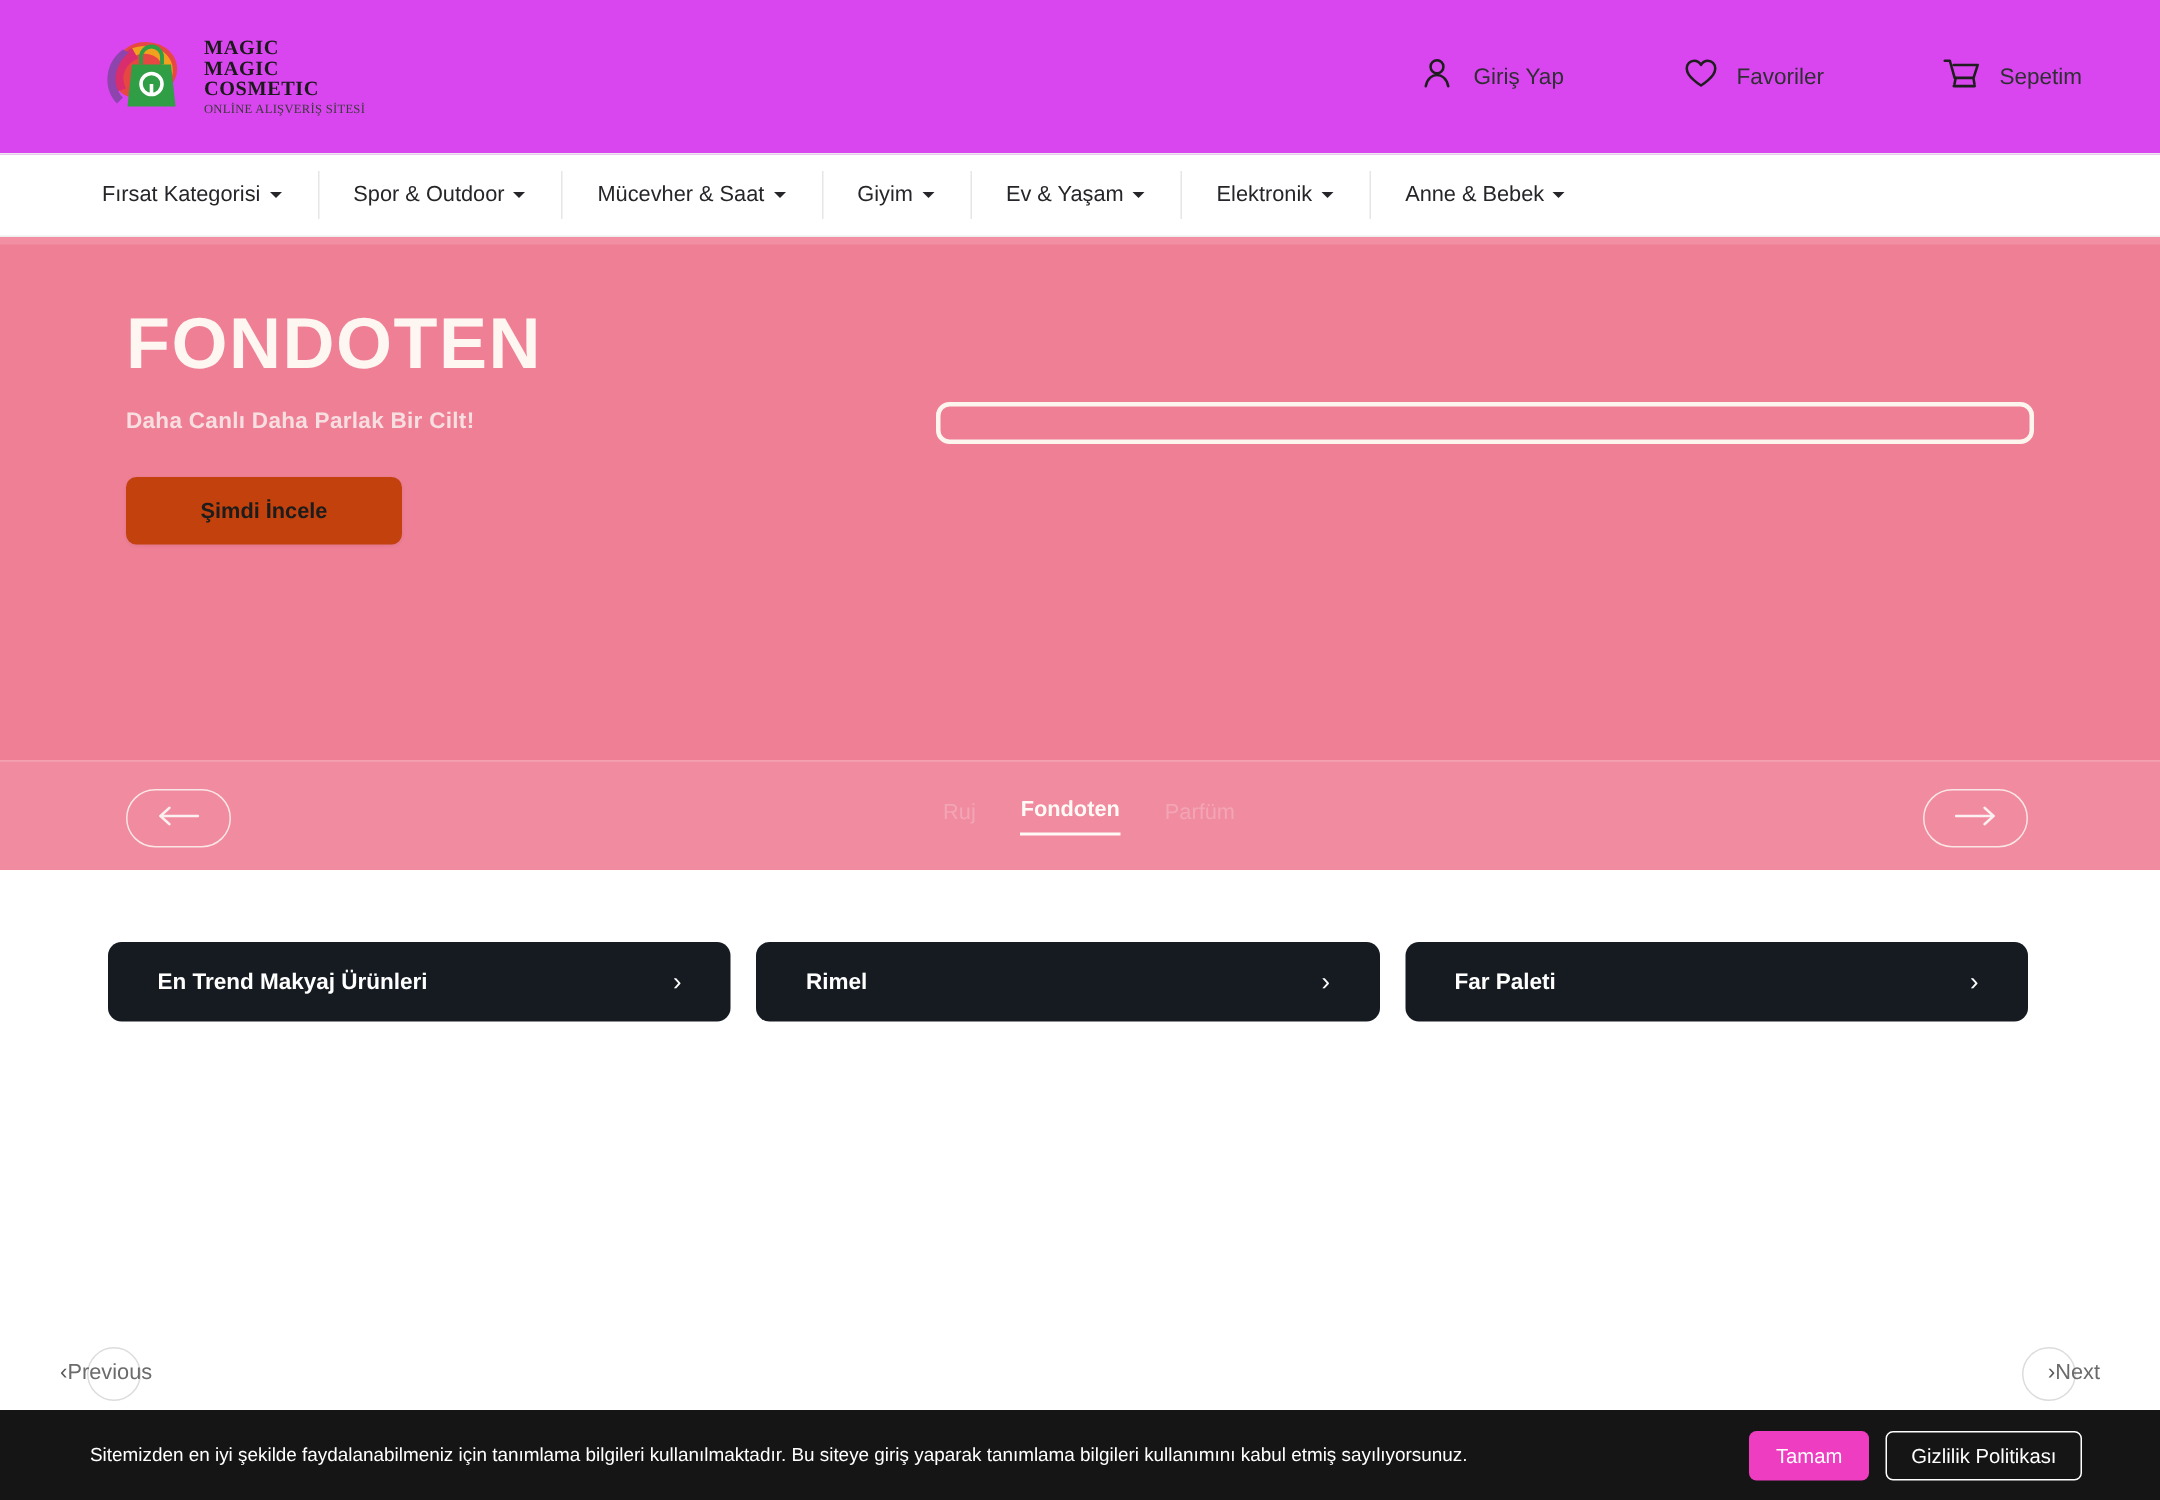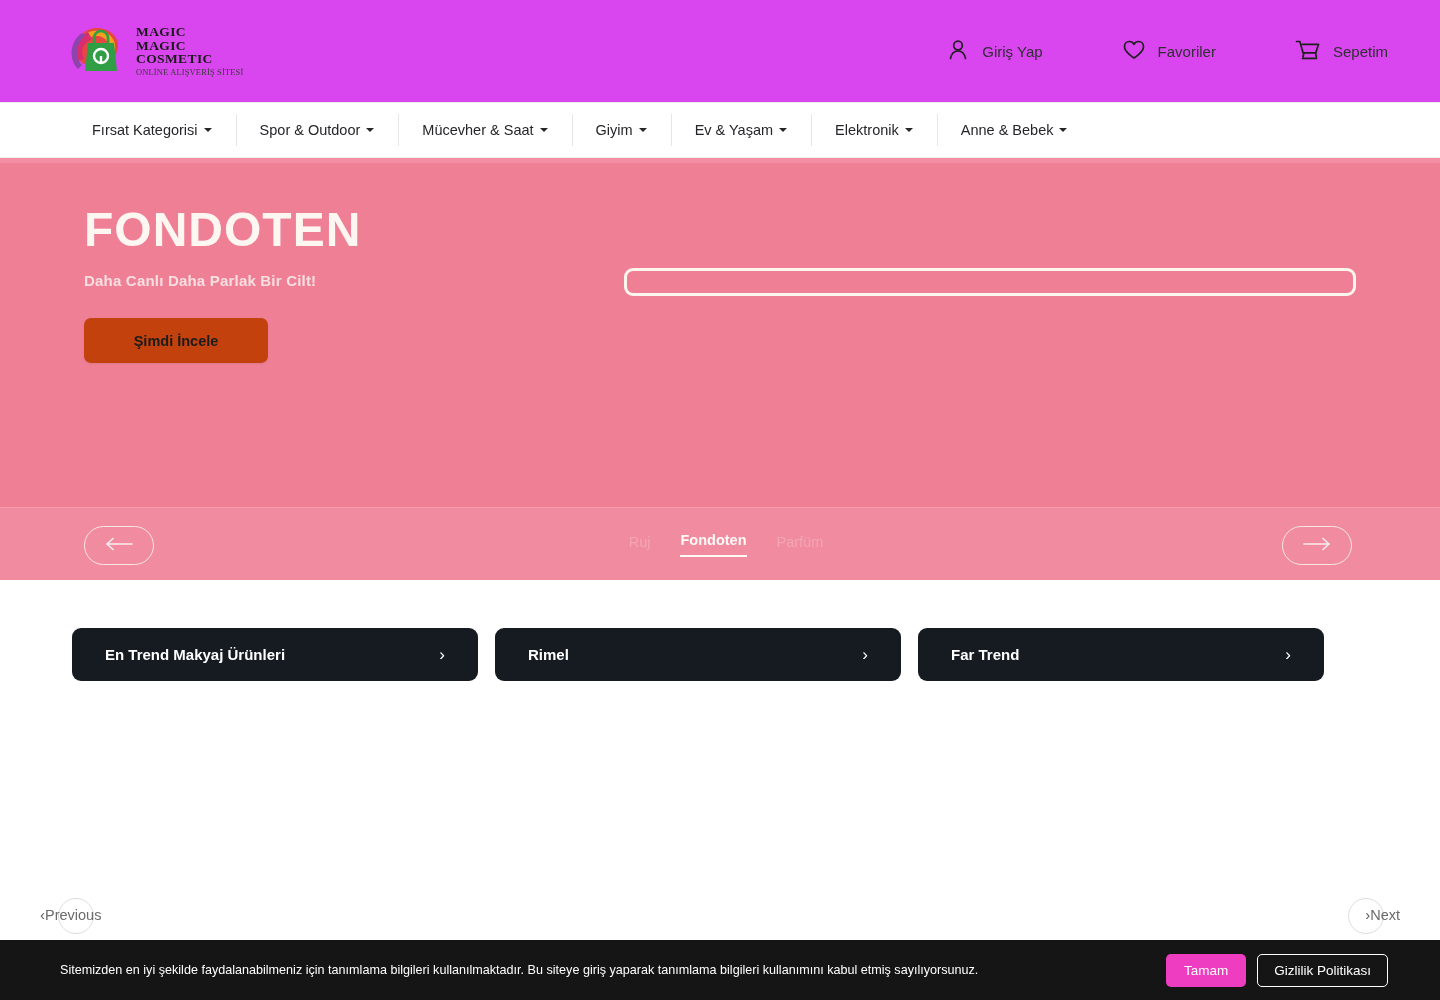--- a/index.html
+++ b/index.html
@@ -101,21 +101,21 @@
     font-size: 15px;
     color: #2f2f33;
     white-space: nowrap;
   }
 
   
   .nav {
     height: 55px;
     display: flex;
     align-items: stretch;
-    padding-left: 68px;
+    padding-left: 44px;
     border-bottom: 1px solid #eeeeee;
     background: #fff;
   }
   .nav-item {
     display: flex;
     align-items: center;
     padding: 0 24px;
     font-size: 14.5px;
     color: #26262a;
     cursor: pointer;
@@ -241,21 +241,21 @@
   .slide-tab.active {
     color: #fffaf6;
     font-weight: bold;
     border-bottom: 2.5px solid #fffaf6;
   }
 
   
   .cards {
     display: flex;
     gap: 17px;
-    padding: 48px 116px 0 72px;
+    padding: 48px 88px 0 72px;
   }
   .card {
     flex: 1;
     height: 53px;
     background: #161b22;
     border-radius: 9px;
     display: flex;
     align-items: center;
     justify-content: space-between;
     padding: 0 33px;
@@ -466,21 +466,21 @@
 <section class="cards">
   <div class="card">
     <span class="card-label">En Trend Makyaj Ürünleri</span>
     <span class="card-chevron">›</span>
   </div>
   <div class="card">
     <span class="card-label">Rimel</span>
     <span class="card-chevron">›</span>
   </div>
   <div class="card">
-    <span class="card-label">Far Trend</span>
+    <span class="card-label">Far Paleti</span>
     <span class="card-chevron">›</span>
   </div>
 </section>
 
 <button class="pager-prev">
   <span class="pager-circle"></span>
   <span class="pager-chevron">‹</span>
   <span class="pager-label">Previous</span>
 </button>
 

